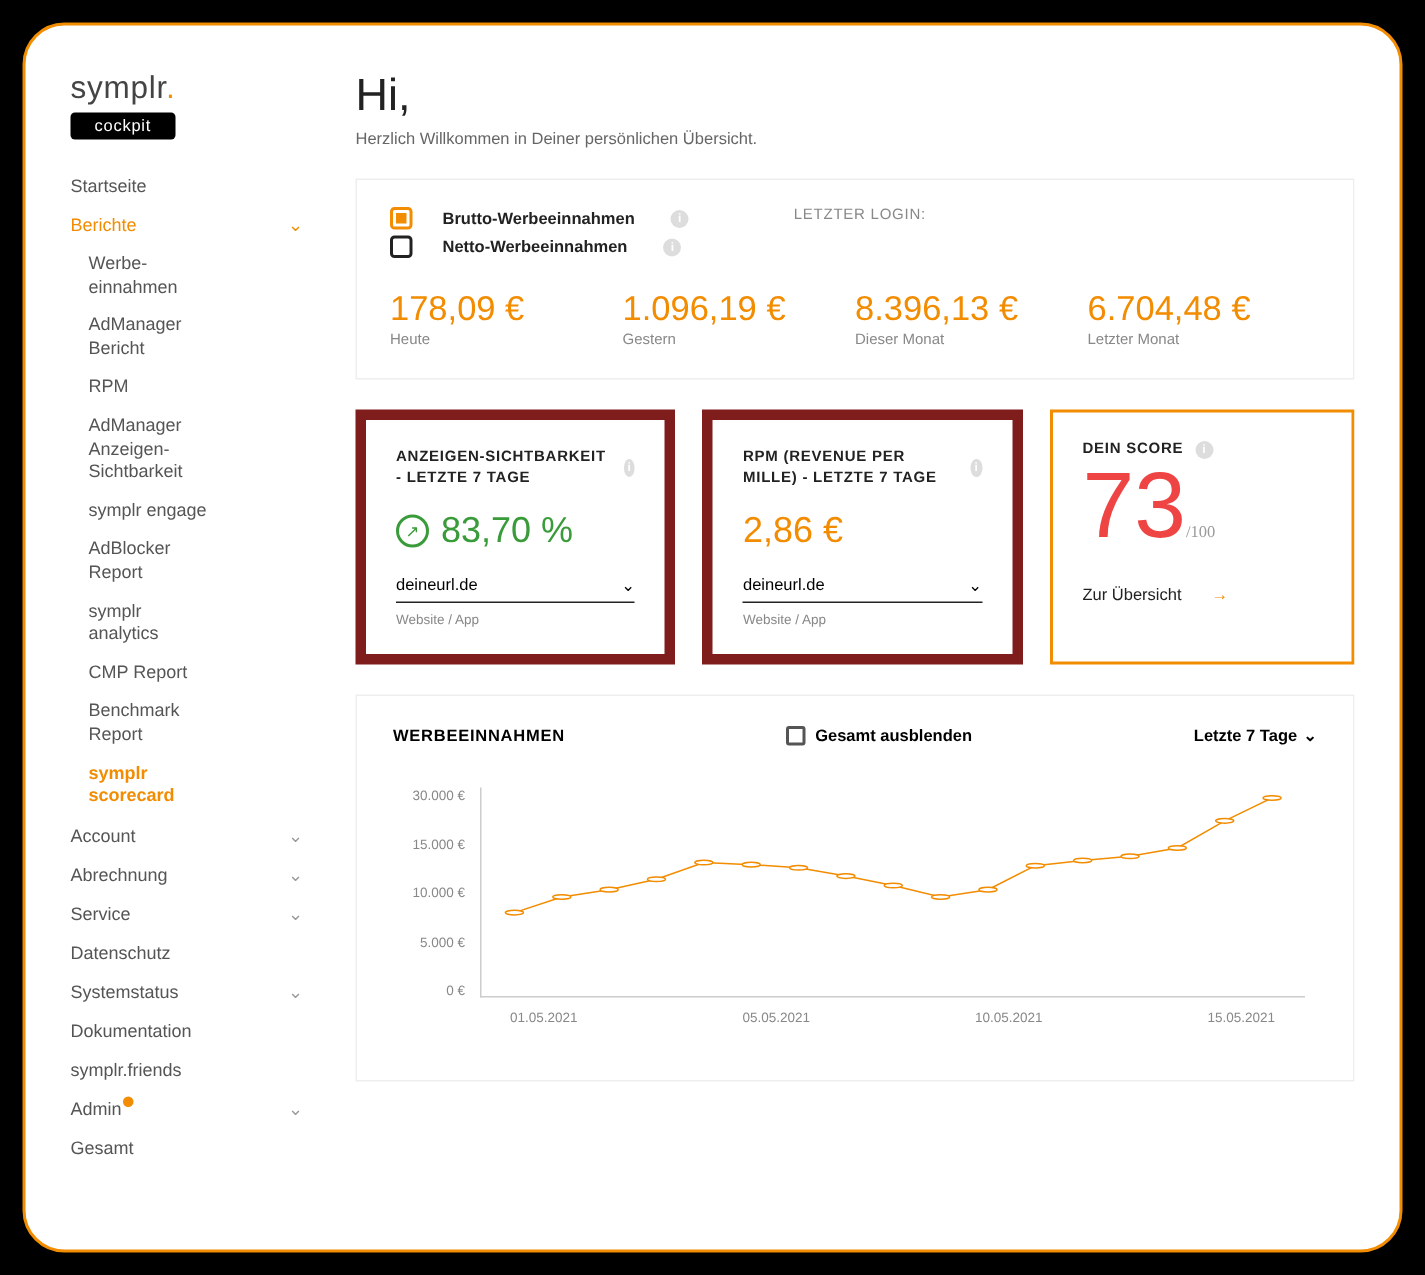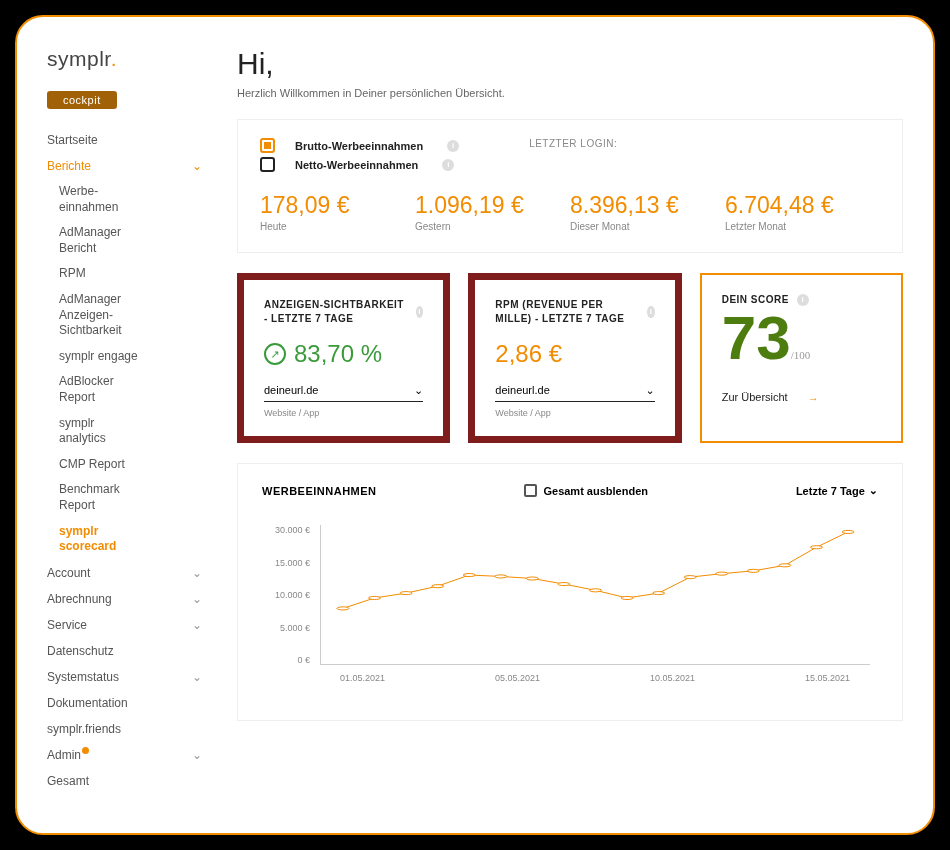--- a/index.html
+++ b/index.html
@@ -2,21 +2,21 @@
 <html><head>
 <meta charset="utf-8">
 <style>
 * { box-sizing: border-box; margin: 0; padding: 0; }
 body { font-family: -apple-system, BlinkMacSystemFont, "Segoe UI", Arial, sans-serif; background: #000; padding: 15px; }
 .frame { background: #fff; border: 2px solid #f28c00; border-radius: 28px; width: 920px; height: 820px; overflow: hidden; display: flex; padding: 30px 30px 0 30px; }
 .sidebar { width: 155px; flex-shrink: 0; }
 .logo-wrap { margin-bottom: 18px; }
 .logo-text { font-size: 21px; color: #444; letter-spacing: 0.5px; font-weight: 400; }
 .logo-text .dot { color: #f28c00; }
-.cockpit-badge { background: #a16207; color: #fff; font-size: 11px; padding: 3px 16px; border-radius: 3px; display: inline-block; margin-top: 20px; letter-spacing: 0.5px; }
+.cockpit-badge { background: #000000; color: #fff; font-size: 11px; padding: 3px 16px; border-radius: 3px; display: inline-block; margin-top: 4px; letter-spacing: 0.5px; }
 .nav { font-size: 12px; color: #555; }
 .nav-item { padding: 6px 0; cursor: pointer; display: flex; justify-content: space-between; align-items: center; }
 .nav-item.active { color: #f28c00; }
 .nav-sub { padding-left: 12px; }
 .nav-sub .nav-item { padding: 5px 0; line-height: 1.3; }
 .chev { font-size: 12px; color: #999; }
 .chev.orange { color: #f28c00; }
 .badge-dot { width: 7px; height: 7px; background: #f28c00; border-radius: 50%; display: inline-block; position: relative; top: -5px; left: 1px; }
 .main { flex: 1; padding-left: 35px; overflow: hidden; }
 .greeting { font-size: 30px; font-weight: 400; color: #222; }
@@ -36,21 +36,21 @@
 .cards-row { display: flex; gap: 18px; margin-bottom: 20px; }
 .kcard { border: 7px solid #7f1d1d; padding: 18px 20px; flex: 1; }
 .kcard.score { border: 2px solid #f28c00; }
 .kcard-title { font-size: 10px; font-weight: 700; letter-spacing: 0.5px; color: #222; display: flex; align-items: center; gap: 4px; line-height: 1.4; }
 .kcard-val { margin-top: 14px; display: flex; align-items: center; gap: 8px; }
 .kcard-val.green { color: #3a9b3a; font-size: 24px; }
 .kcard-val.orange { color: #f28c00; font-size: 24px; }
 .arrow-circle { width: 22px; height: 22px; border: 2px solid #3a9b3a; border-radius: 50%; display: inline-flex; align-items: center; justify-content: center; font-size: 11px; color: #3a9b3a; }
 .select-row { margin-top: 16px; border-bottom: 1px solid #222; padding-bottom: 4px; display: flex; justify-content: space-between; font-size: 11px; cursor: pointer; }
 .select-sub { font-size: 9px; color: #888; margin-top: 6px; }
-.score-big { color: #4d7c0f; font-size: 62px; font-weight: 700; line-height: 1; margin-top: 4px; }
+.score-big { color: #ef4444; font-size: 62px; font-weight: 400; line-height: 1; margin-top: 4px; }
 .score-sub { font-size: 11px; color: #999; font-family: Liberation Serif, serif; }
 .score-link { font-size: 11px; color: #222; margin-top: 22px; display: flex; align-items: center; gap: 20px; cursor: pointer; }
 .score-link .arr { color: #f28c00; }
 .chart-card { border: 1px solid #eee; padding: 20px 24px; }
 .chart-head { display: flex; align-items: center; justify-content: space-between; font-size: 11px; margin-bottom: 28px; }
 .chart-title { font-weight: 700; letter-spacing: 0.5px; }
 .chart-toggle { display: flex; align-items: center; gap: 6px; font-weight: 600; }
 .chk2 { width: 13px; height: 13px; border: 2px solid #555; border-radius: 2px; }
 .chart-period { font-weight: 700; display: flex; align-items: center; gap: 4px; cursor: pointer; }
 .chart-area { position: relative; height: 175px; }

